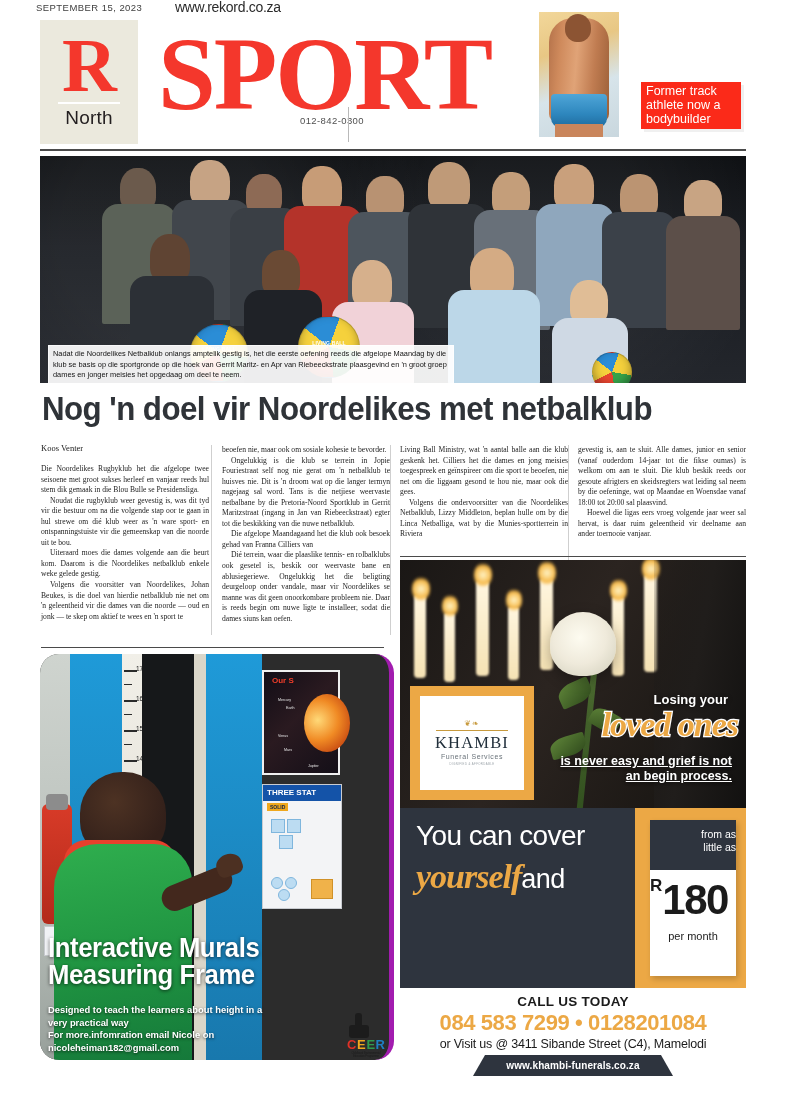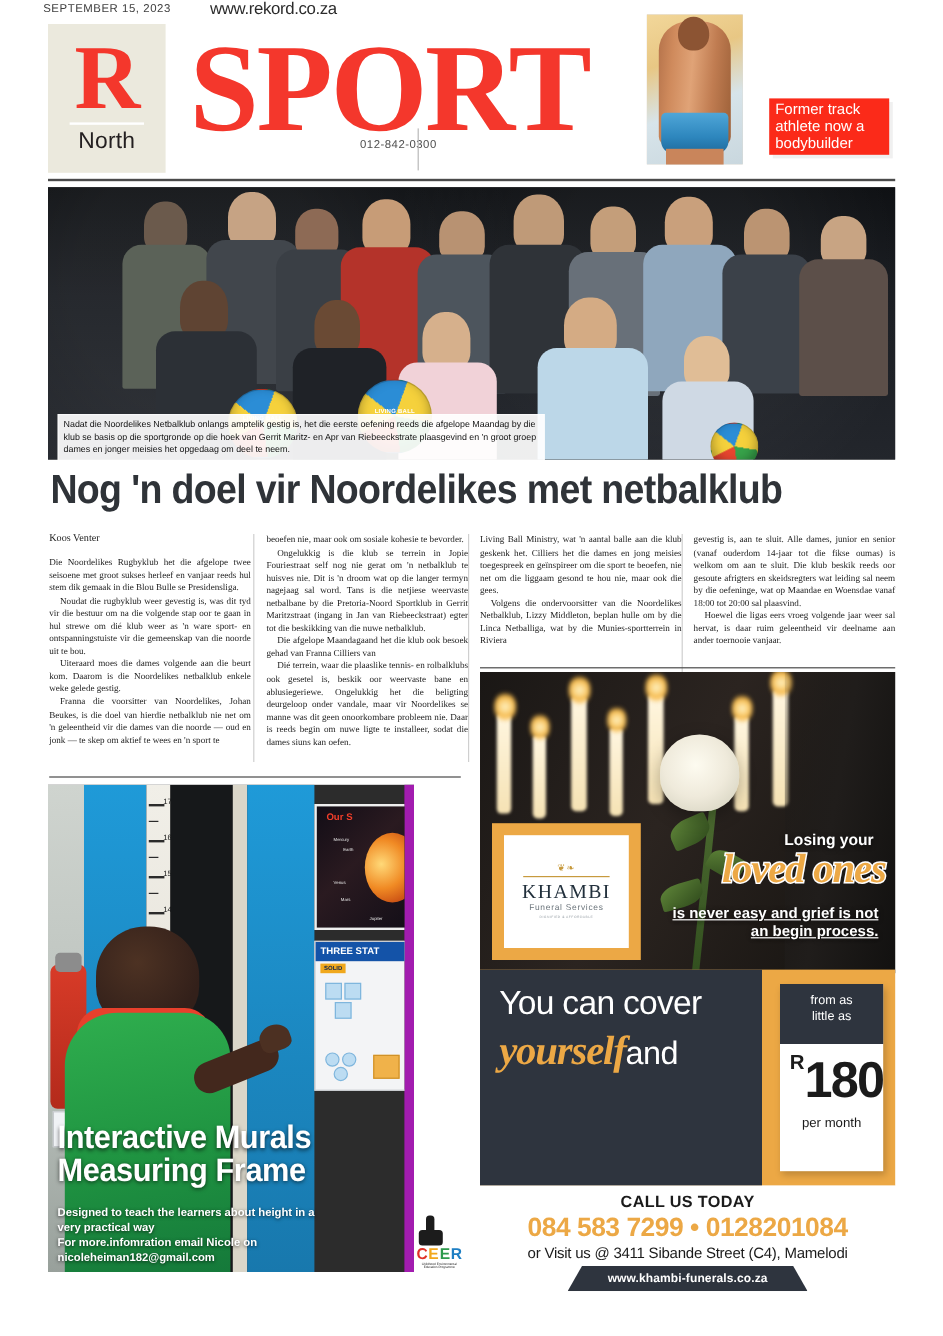--- a/index.html
+++ b/index.html
@@ -138,22 +138,22 @@
   #col2 { left:222px; top:445px; }
   #col3 { left:400px; top:445px; }
   #col4 { left:578px; top:445px; }
   .colrule { position:absolute; width:1px; background:#cfcfcf; top:445px; height:190px; }
 
   .art-rule-bottom { position:absolute; left:41px; top:647px; width:343px; height:1px; background:#4a4a4a; }
   .art-rule-bottom2 { position:absolute; left:400px; top:556px; width:346px; height:1px; background:#4a4a4a; }
 
   
   .mural-ad {
-    position:absolute; left:40px; top:654px; width:305px; height:406px;
-    overflow:hidden; background:#2c2c2c; border-right:8px solid #a21caf;
+    position:absolute; left:40px; top:654px; width:354px; height:406px;
+    overflow:hidden; background:#2c2c2c; border-right:5px solid #a21caf;border-radius:19px;
   }
   .mural-wall-left { position:absolute; left:0; top:0; width:30px; height:100%;
     background:linear-gradient(180deg,#cfd4cf 0%,#b9c0bb 60%,#98a09b 100%); }
   .mural-blue1 { position:absolute; left:30px; top:0; width:52px; height:100%;
     background:linear-gradient(180deg,#1f9ad8 0%,#1878ad 100%); }
   .mural-scale { position:absolute; left:82px; top:0; width:20px; height:100%;
     background:linear-gradient(180deg,#f1efe8 0%,#ddd9ce 100%); }
   .tick { position:absolute; left:2px; width:8px; height:1px; background:#2b2b2b; }
   .tick.major { width:13px; height:1.5px; }
   .tick-lbl { position:absolute; left:14px; font-size:6.5px; color:#1a1a1a; font-family:"Liberation Sans", sans-serif; }
@@ -255,22 +255,22 @@
     font-size:28px; color:#ffffff; line-height:1; letter-spacing:-0.6px; }
   .kh-line2 { position:absolute; left:16px; top:50px; white-space:nowrap; }
   .kh-script { font-family:"Liberation Serif", serif; font-style:italic; font-weight:700;
     font-size:34px; color:#eca845; letter-spacing:-1px; }
   .kh-plain { font-family:"Liberation Sans", sans-serif; font-size:27px; color:#ffffff; letter-spacing:-0.5px; }
   .kh-line3 { position:absolute; left:16px; top:110px; white-space:nowrap; }
   .kh-price { position:absolute; left:250px; top:12px; width:86px; height:156px; background:#ffffff;
     box-shadow:2px 3px 6px rgba(0,0,0,0.2); }
   .kh-price-hd { width:100%; height:50px; background:#2e343e; color:#ffffff;
     font-family:"Liberation Sans", sans-serif; font-size:10.5px; line-height:1.25;
-    padding:8px 0 0 0; text-align:center; }
-  .kh-price-amt { text-align:right; padding-top:6px; font-family:"Liberation Sans", sans-serif;
+    padding:8px 0 0 0; text-align:right; }
+  .kh-price-amt { text-align:left; padding-top:6px; font-family:"Liberation Sans", sans-serif;
     font-weight:700; color:#1b1b1b; }
   .kh-price-amt .r { font-size:17px; vertical-align:top; }
   .kh-price-amt .n { font-size:42px; letter-spacing:-1.5px; }
   .kh-price-pm { text-align:center; font-family:"Liberation Sans", sans-serif; font-size:11px;
     color:#1b1b1b; margin-top:6px; }
 
   .kh-foot { position:absolute; left:0; top:428px; width:346px; height:82px; background:#ffffff; }
   .kh-call { text-align:center; font-family:"Liberation Sans", sans-serif; font-weight:700;
     font-size:13.5px; color:#1b1b1b; padding-top:6px; letter-spacing:0.3px; }
   .kh-phone { text-align:center; font-family:"Liberation Sans", sans-serif; font-weight:700;
@@ -362,21 +362,21 @@
   <div class="byline">Koos Venter</div>
 
   <div class="colrule" style="left:211px;"></div>
   <div class="colrule" style="left:390px;"></div>
   <div class="colrule" style="left:568px;"></div>
 
   <div class="col" id="col1">
     <p class="first">Die Noordelikes Rugbyklub het die afgelope twee seisoene met groot sukses herleef en vanjaar reeds hul stem dik gemaak in die Blou Bulle se Presidensliga.</p>
     <p>Noudat die rugbyklub weer gevestig is, was dit tyd vir die bestuur om na die volgende stap oor te gaan in hul strewe om dié klub weer as 'n ware sport- en ontspanningstuiste vir die gemeenskap van die noorde uit te bou.</p>
     <p>Uiteraard moes die dames volgende aan die beurt kom. Daarom is die Noordelikes netbalklub enkele weke gelede gestig.</p>
-    <p>Franna die voorsitter van Noordelikes, Johan Beukes, is die doel van hierdie netbalklub nie net om 'n geleentheid vir die dames van die noorde — oud en jonk — te skep om aktief te wees en 'n sport te</p>
+    <p>Volgens die voorsitter van Noordelikes, Johan Beukes, is die doel van hierdie netbalklub nie net om 'n geleentheid vir die dames van die noorde — oud en jonk — te skep om aktief te wees en 'n sport te</p>
   </div>
 
   <div class="col" id="col2">
     <p class="first">beoefen nie, maar ook om sosiale kohesie te bevorder.</p>
     <p>Ongelukkig is die klub se terrein in Jopie Fouriestraat self nog nie gerat om 'n netbalklub te huisves nie. Dit is 'n droom wat op die langer termyn nagejaag sal word. Tans is die netjiese weervaste netbalbane by die Pretoria-Noord Sportklub in Gerrit Maritzstraat (ingang in Jan van Riebeeckstraat) egter tot die beskikking van die nuwe netbalklub.</p>
     <p>Die afgelope Maandagaand het die klub ook besoek gehad van Franna Cilliers van</p>
     <p>Dié terrein, waar die plaaslike tennis- en rolbalklubs ook gesetel is, beskik oor weervaste bane en ablusiegeriewe. Ongelukkig het die beligting deurgeloop onder vandale, maar vir Noordelikes se manne was dit geen onoorkombare probleem nie. Daar is reeds begin om nuwe ligte te installeer, sodat die dames siuns kan oefen.</p>
   </div>
 
   <div class="col" id="col3">

